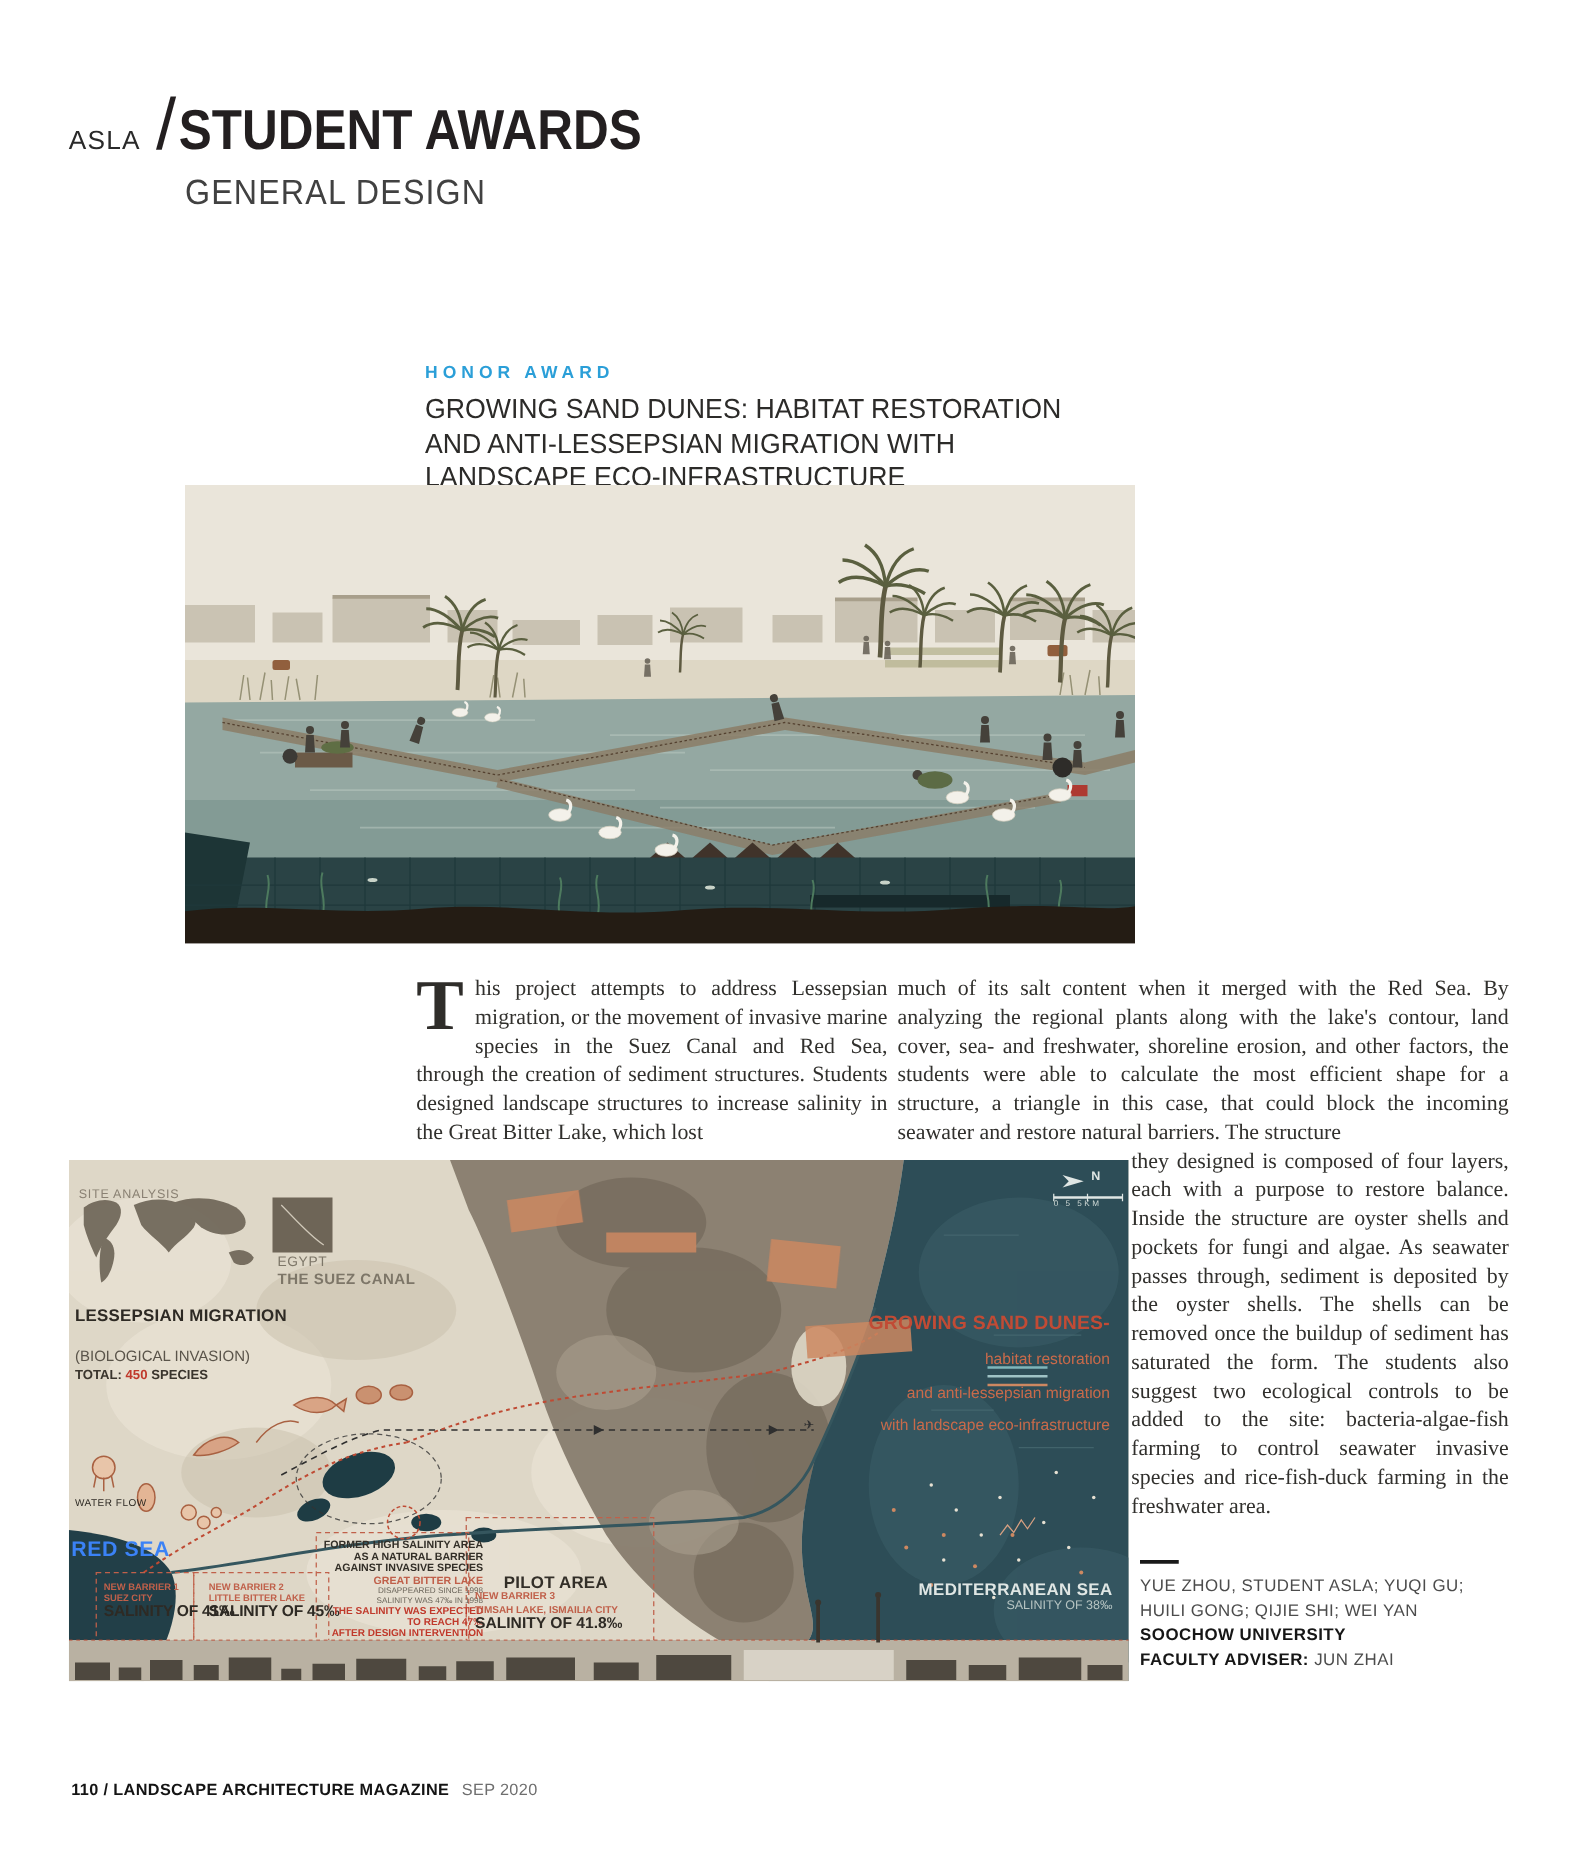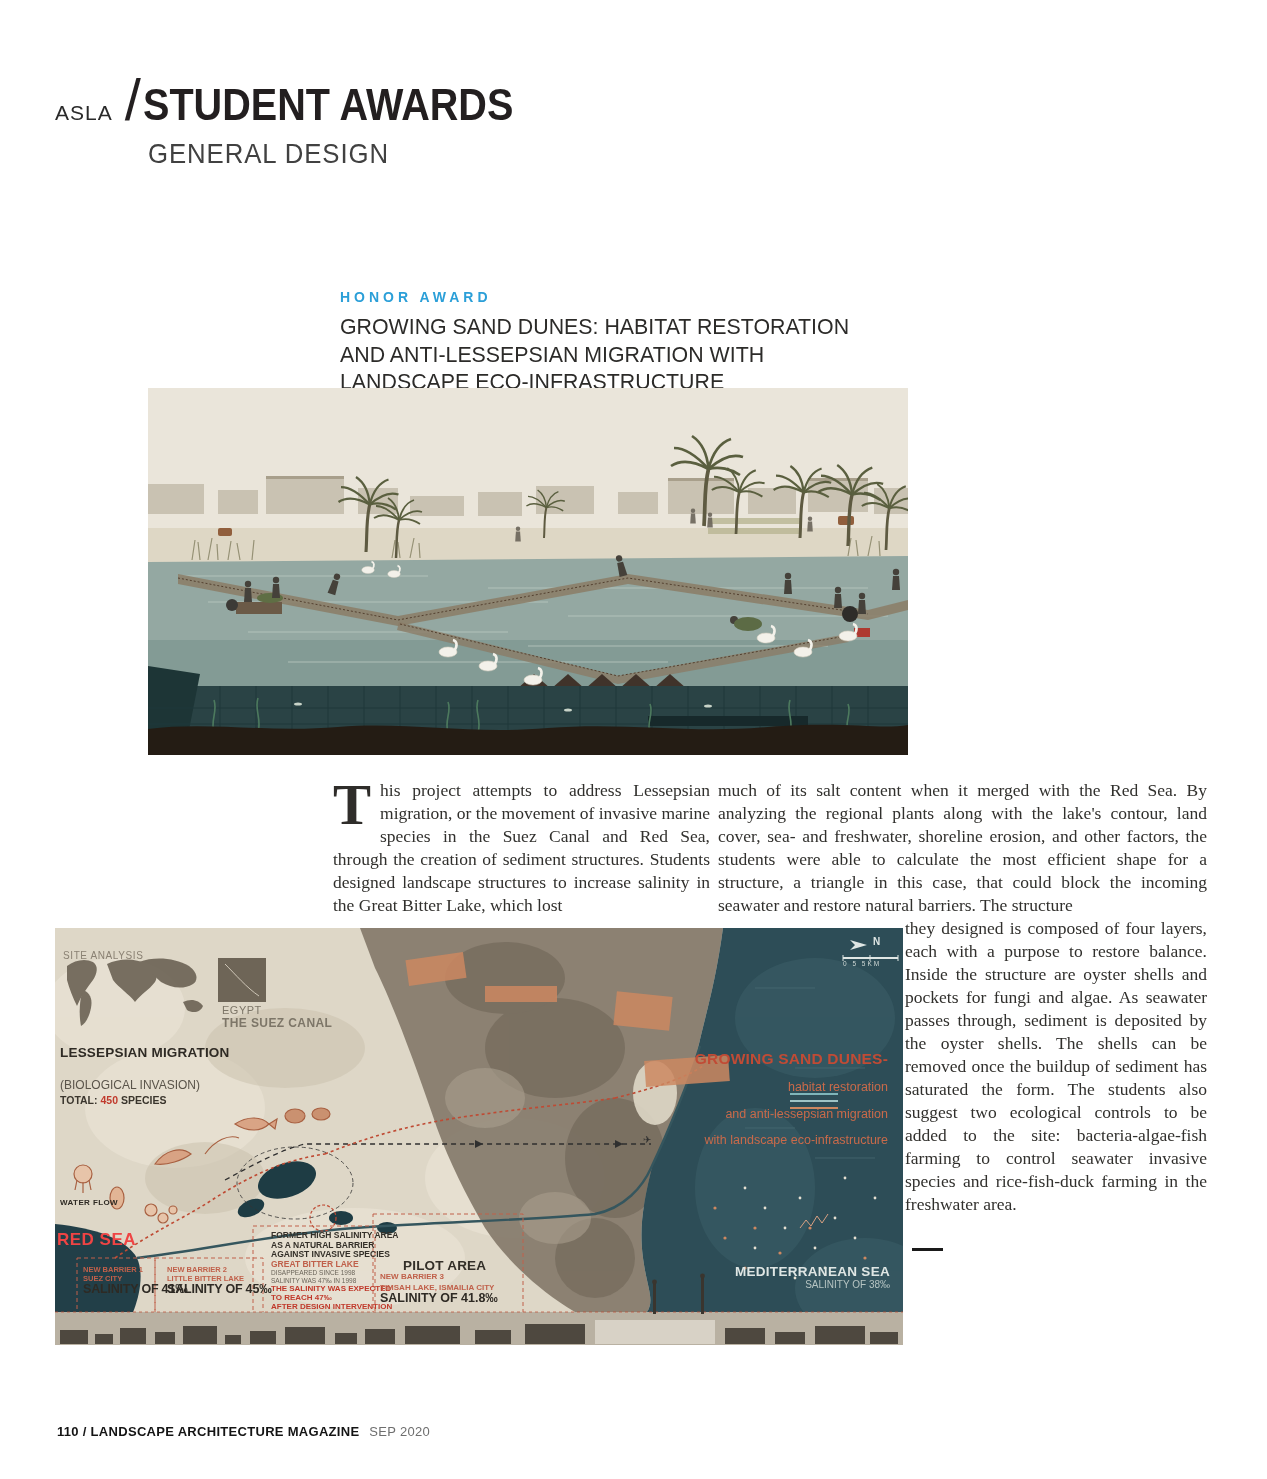--- a/index.html
+++ b/index.html
@@ -45,28 +45,28 @@
   
   .m{position:absolute;font-family:"Liberation Sans",sans-serif;}
   .m-site{left:8px;top:22px;font-size:10px;color:#8a8173;letter-spacing:.6px;}
   .m-egypt{left:167px;top:76px;font-size:11px;color:#7d7668;letter-spacing:.5px;}
   .m-suez{left:167px;top:88px;font-size:12px;font-weight:700;color:#7d7668;letter-spacing:.4px;}
   .m-less{left:5px;top:117px;}
   .m-less-t{font-size:13.5px;font-weight:700;color:#2e2a24;letter-spacing:.2px;}
   .m-less-s{font-size:12px;color:#5a544a;margin-top:18px;}
   .m-less-n{font-size:10.5px;font-weight:700;color:#3a352d;margin-top:2px;}
   .m-less-n .num{color:#c0392b;}
-  .m-wflow{left:5px;top:270px;font-size:8px;font-weight:700;color:#2e2a24;letter-spacing:.4px;}
-  .m-redsea{left:2px;top:302px;font-size:17px;font-weight:700;color:#ef4444;letter-spacing:.5px;}
+  .m-wflow{left:5px;top:270px;font-size:8px;font-weight:400;color:#2e2a24;letter-spacing:.4px;}
+  .m-redsea{left:2px;top:302px;font-size:17px;font-weight:700;color:#3b82f6;letter-spacing:.5px;}
   .m-bar{line-height:8.5px;}
   .m-bar .nm{font-size:7.5px;font-weight:700;color:#c0604a;display:block;}
   .m-bar .sal{font-size:12.5px;font-weight:700;color:#2e2a24;display:block;margin-top:2px;letter-spacing:-.2px;}
   .m-b1{left:28px;top:338px;}
   .m-b2{left:112px;top:338px;}
-  .m-former{left:216px;top:303px;line-height:9.5px;}
+  .m-former{left:204px;top:303px;line-height:9.5px;text-align:right;}
   .m-former .d{font-size:8.5px;font-weight:700;color:#332f28;display:block;}
   .m-former .o{font-size:8.5px;font-weight:700;color:#c0604a;display:block;}
   .m-former .g{font-size:6.5px;color:#6b655a;display:block;line-height:7.5px;}
   .m-former .r{font-size:8px;font-weight:700;color:#c0392b;display:block;line-height:9px;}
   .m-pilot{left:325px;top:333px;line-height:9px;}
   .m-pilot .pt{font-size:13.5px;font-weight:700;color:#332f28;display:block;letter-spacing:.2px;padding-left:23px;}
   .m-pilot .po{font-size:8px;font-weight:700;color:#c0604a;display:block;margin-top:2px;}
   .m-pilot .ps{font-size:12.5px;font-weight:700;color:#2e2a24;display:block;margin-top:2px;}
   .m-med{right:13px;top:336px;text-align:right;}
   .m-med .mn{font-size:13.5px;font-weight:700;color:#dfe6e4;display:block;letter-spacing:.3px;}
@@ -474,19 +474,28 @@
       <span class="pl">habitat restoration</span>
       <span class="pl">and anti-lessepsian migration</span>
       <span class="pl">with landscape eco-infrastructure</span>
     </div>
     <div class="m m-n">N</div>
     <div class="m m-scale">0 5 5KM</div>
     <div class="m m-plane">✈</div>
   </div>
 
   <div class="abs credit-rule"></div>
+  <div class="abs credits">
+    <div>YUE ZHOU, STUDENT ASLA; YUQI GU;</div>
+    <div>HUILI GONG; QIJIE SHI; WEI YAN</div>
+    <div class="credit-strong">SOOCHOW UNIVERSITY</div>
+    <div>
+      <span class="credit-strong">FACULTY ADVISER:</span>
+      <span>JUN ZHAI</span>
+    </div>
+  </div>
 
   <div class="abs footer">
     <span class="footer-bold">110 / LANDSCAPE ARCHITECTURE MAGAZINE</span>
     <span class="footer-light">SEP 2020</span>
   </div>
 
 </div>
 
 </body></html>

